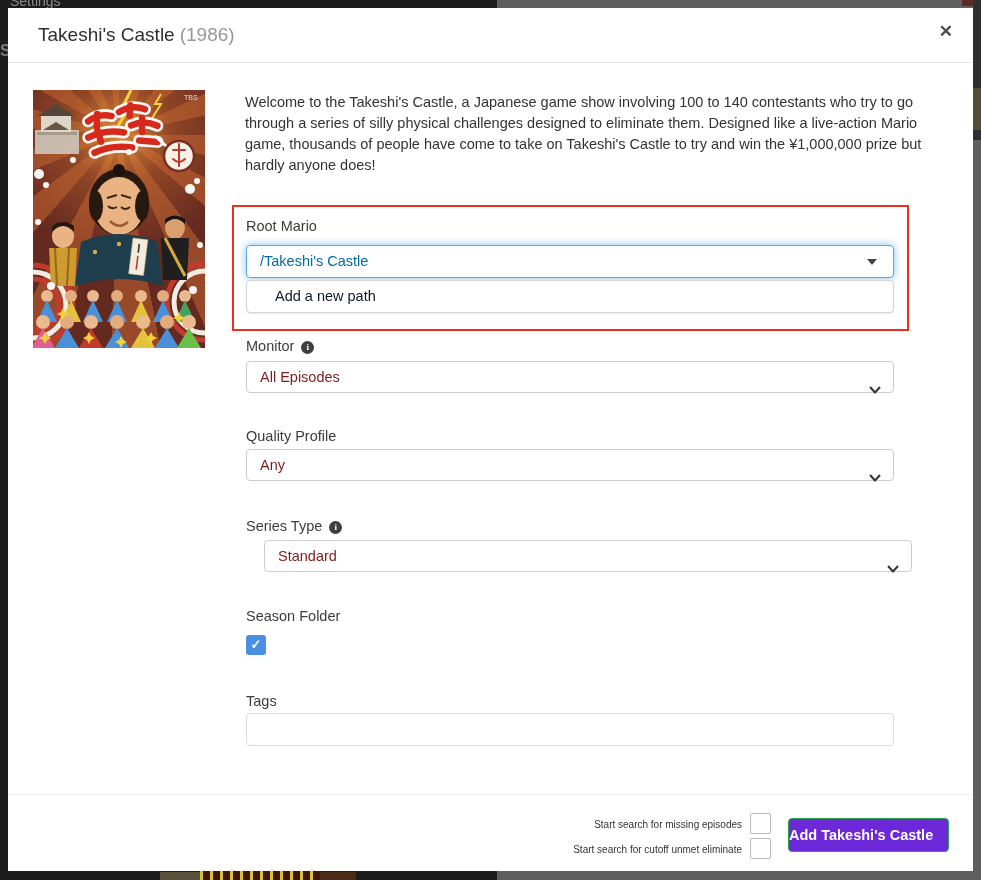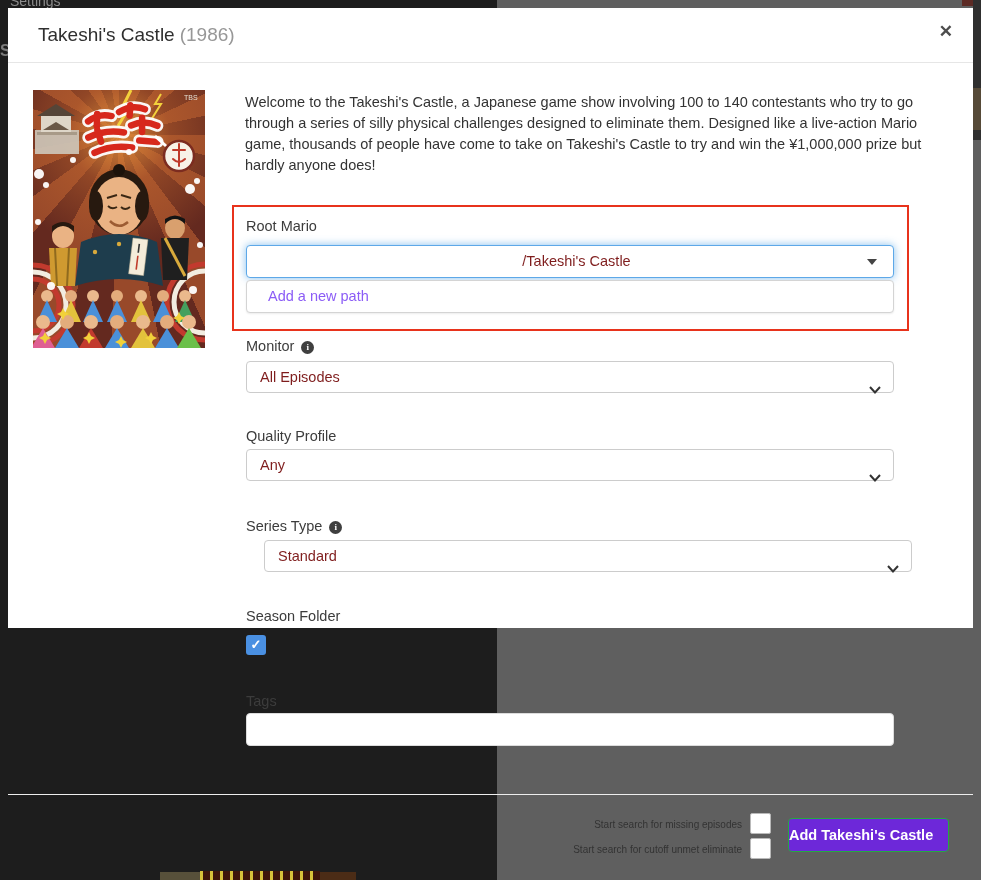--- a/index.html
+++ b/index.html
@@ -18,21 +18,21 @@
   .frag { position:absolute; }
   .frag-a { left:160px; top:872px; width:40px; height:8px; background:#57503a; }
   .frag-b { left:200px; top:871px; width:120px; height:9px;
             background:repeating-linear-gradient(90deg,#d7c23a 0 3px,#3d150b 3px 10px); }
   .frag-c { left:320px; top:872px; width:36px; height:8px; background:#4b2c16; }
   .frag-d { left:962px; top:0; width:19px; height:6px; background:#5c2a24; }
   .frag-e { left:973px; top:0; width:8px; height:140px; background:#2f2f2f; }
   .frag-f { left:973px; top:88px; width:8px; height:42px; background:#564a38; }
 
   
-  .modal { position:absolute; left:8px; top:8px; width:965px; height:620px; background:#fff; z-index:10; }
+  .modal { position:absolute; left:8px; top:8px; width:965px; height:863px; background:#fff; z-index:10; }
 
   .modal-title { position:absolute; left:30px; top:16px; font-size:19px; color:#2f2f2f; }
   .title-year { color:#979797; margin-left:5px; }
   .close-btn { position:absolute; right:20px; top:15px; font-size:17px; font-weight:bold;
                color:#4d4d4d; background:none; border:none; cursor:pointer; line-height:1; }
   .hdr-div { position:absolute; left:0; top:54px; width:100%; height:1px; background:#e6e6e6; }
 
   
   .poster { position:absolute; left:25px; top:82px; width:172px; height:258px; overflow:hidden;
     background-color:#5e2620;
@@ -59,34 +59,34 @@
   #lbl-tags    { top:685px; }
 
   .info-icon { display:inline-block; width:13px; height:13px; border-radius:50%;
                background:#3f3f3f; color:#fff; font-size:9px; line-height:13px; text-align:center;
                font-weight:bold; font-family:"Liberation Serif", serif; margin-left:7px;
                vertical-align:1px; cursor:pointer; }
 
   .sel { position:absolute; left:238px; width:648px; height:32px; background:#fff;
          border:1px solid #ccc; border-radius:4px; font-size:14.5px; color:#7f1d1d;
          line-height:30px; padding-left:13px; cursor:pointer; }
-  #sel-root    { top:237px; height:33px; border-color:#5da8e8; color:#7f1d1d;
-                 box-shadow:0 0 8px rgba(102,175,233,.8); line-height:31px;text-align:center; }
+  #sel-root    { top:237px; height:33px; border-color:#5da8e8; color:#0369a1;
+                 box-shadow:0 0 8px rgba(102,175,233,.8); line-height:31px; }
   #sel-monitor { top:353px; }
   #sel-quality { top:441px; }
   #sel-series  { top:532px;margin-left:18px; }
 
   .caret-down { position:absolute; right:16px; top:13px; width:0; height:0;
                 border-left:5px solid transparent; border-right:5px solid transparent;
                 border-top:6px solid #444; }
   .chev { position:absolute; right:12px; top:12px; }
 
   .dropdown-panel { position:absolute; left:238px; top:272px; width:648px; height:33px;
                     background:#fff; border:1px solid #d4d4d4; border-radius:4px;
-                    line-height:31px; padding-left:21px; font-size:14.5px; color:#8b5cf6;
+                    line-height:31px; padding-left:28px; font-size:14.5px; color:#0f172a;
                     box-shadow:0 1px 2px rgba(0,0,0,.08); cursor:pointer; }
 
   .season-check { position:absolute; left:238px; top:627px; width:20px; height:20px;
                   background:#4a90e2; border-radius:3px; color:#fff; text-align:center;
                   line-height:20px; font-size:13px; font-weight:bold; cursor:pointer; }
 
   .tags-input { position:absolute; left:238px; top:705px; width:648px; height:33px;
                 border:1px solid #dcdcdc; border-radius:4px; font-size:14.5px;
                 padding:0 12px; color:#333; font-family:"Liberation Sans", sans-serif; }
 

